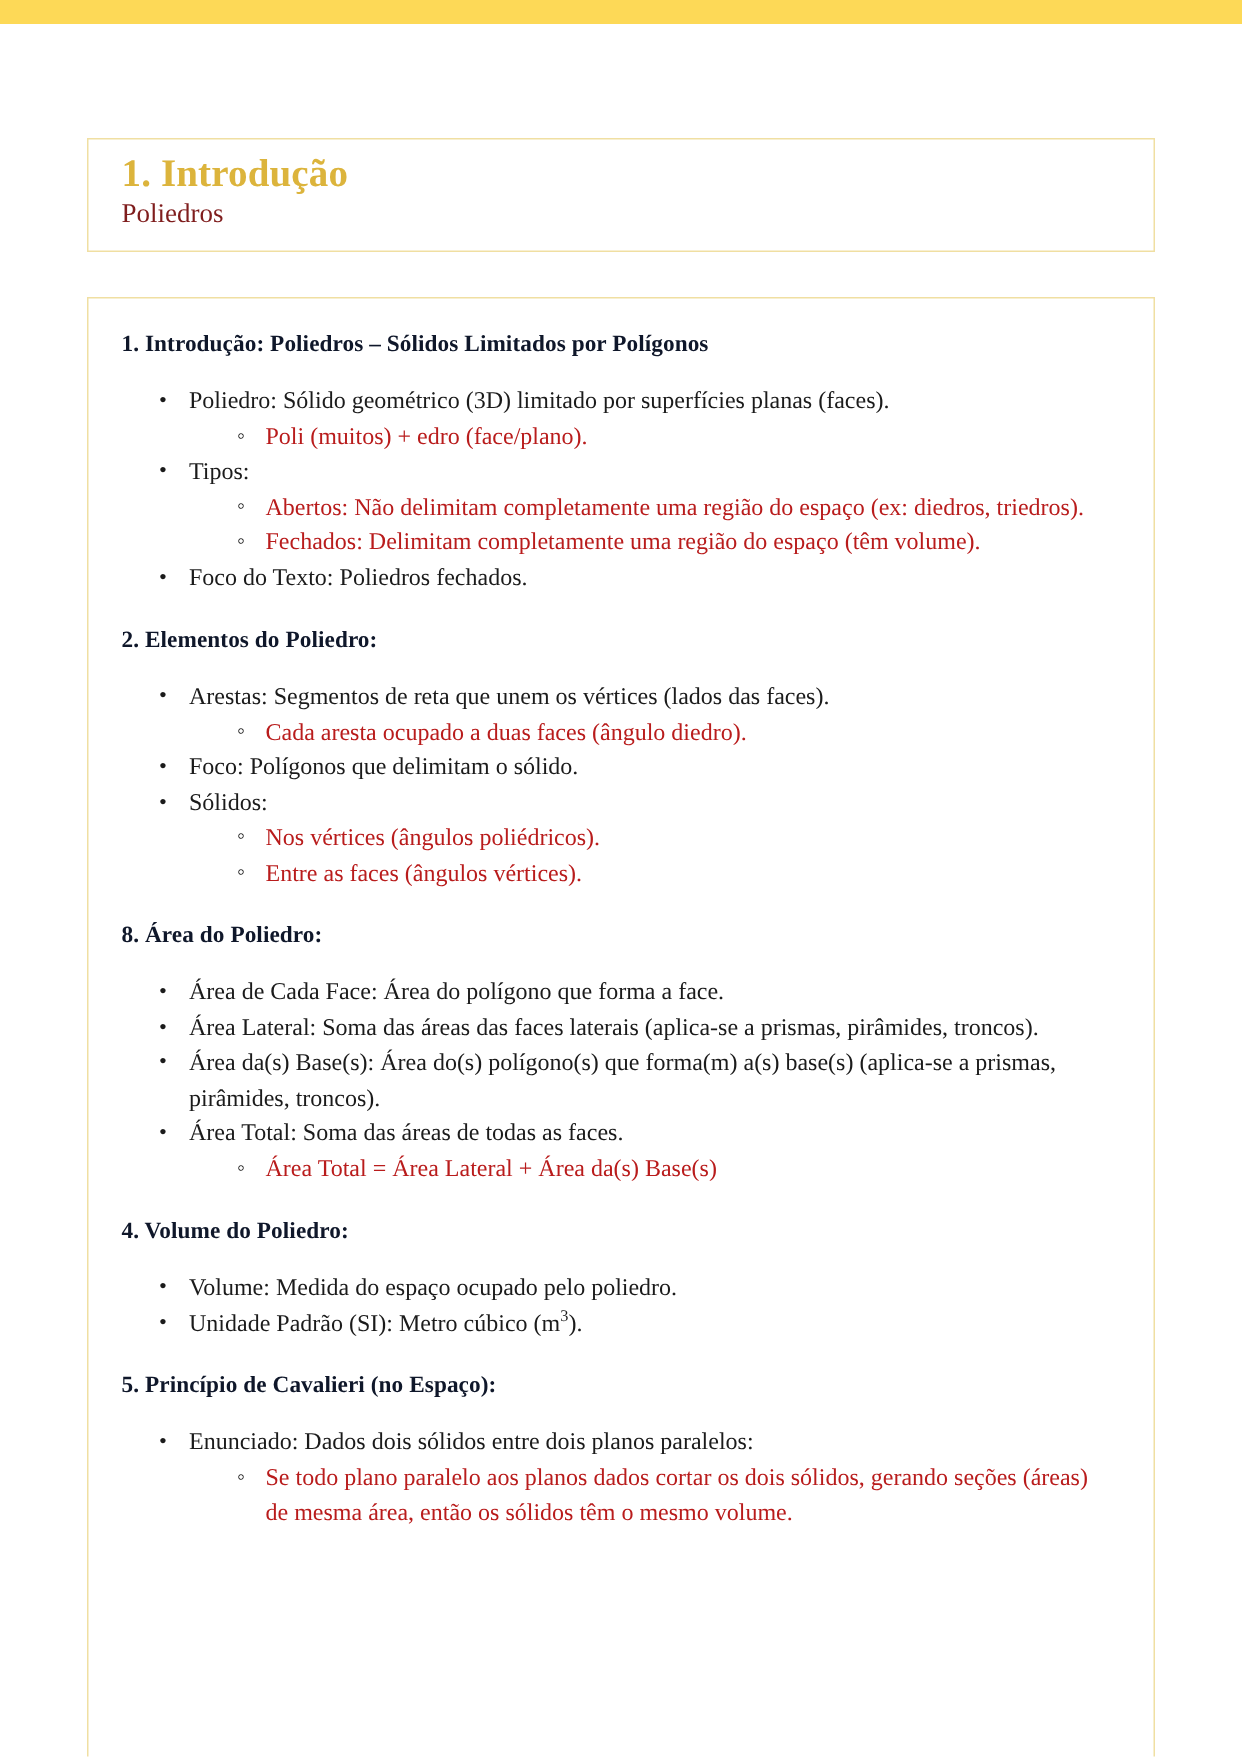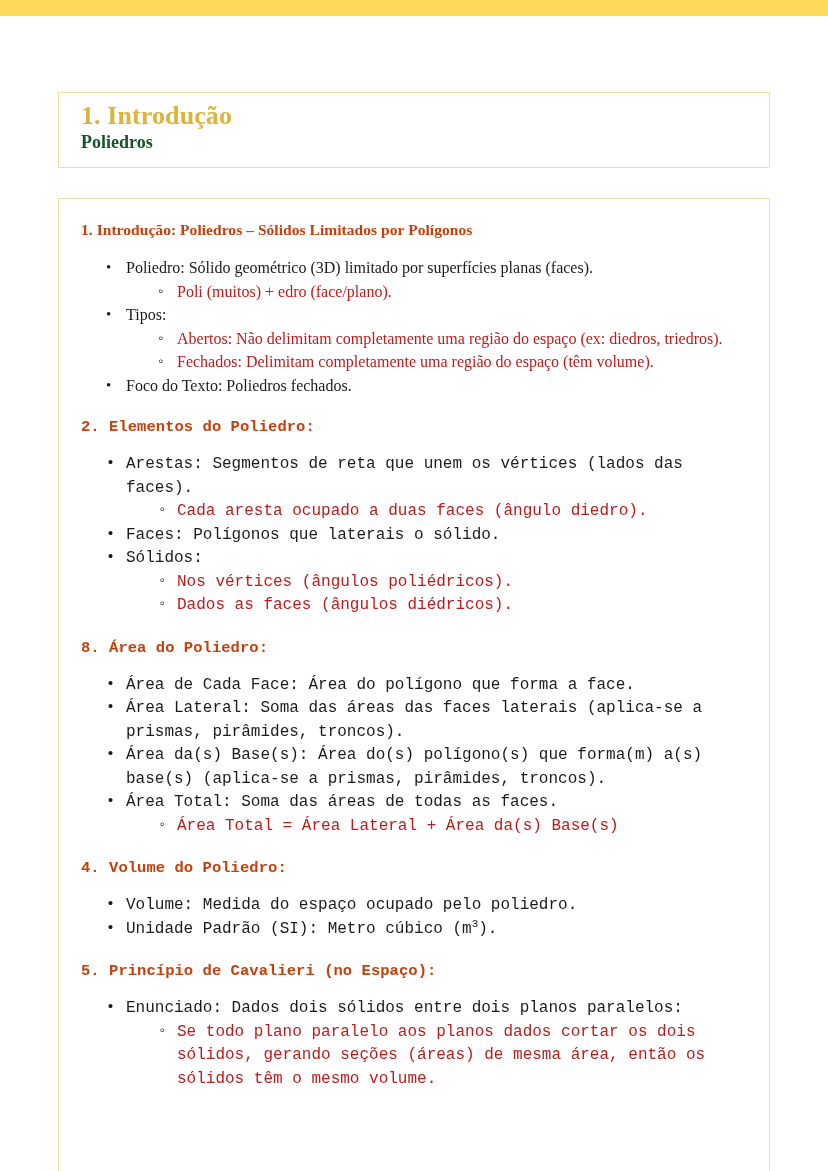--- a/index.html
+++ b/index.html
@@ -59,22 +59,22 @@
     line-height: 1.08;
     font-weight: 600;
     color: #dcb43c;
     letter-spacing: 0.1px;
     margin: 0;
   }
 
   .doc-subtitle {
     font-size: 18px;
     line-height: 1.25;
-    font-weight: 700;
-    color: #14532d;
+    font-weight: 400;
+    color: #7f1d1d;
     margin: 1px 0 0 0;
   }
 
   
   .content-card {
     position: absolute;
     left: 58px;
     top: 174px;
     width: 712px;
     height: 1010px;             
@@ -86,32 +86,31 @@
   }
 
   .content-inner {
     padding: 22px 26px 0 22px;
   }
 
   
   .section-heading {
     font-size: 15.5px;
     font-weight: bold;
-    color: #c2410c;
+    color: #0f172a;
     margin: 0;
     letter-spacing: 0.05px;
   }
 
   .section-block {
     margin-bottom: 0;
   }
 
   .section-block + .section-block {
     margin-top: 21px;
-    font-family: Liberation Mono, monospace;
   }
 
   
   ul.lvl1 {
     list-style: none;
     margin: 17px 0 0 0;
     padding: 0 0 0 25px;
   }
 
   ul.lvl1 > li {
@@ -216,30 +215,30 @@
           <ul class="lvl1">
             <li>
               <span class="li-text">Arestas: Segmentos de reta que unem os vértices (lados das faces).</span>
               <ul class="lvl2">
                 <li>
                   <span class="li-text">Cada aresta ocupado a duas faces (ângulo diedro).</span>
                 </li>
               </ul>
             </li>
             <li>
-              <span class="li-text">Faces: Polígonos que laterais o sólido.</span>
+              <span class="li-text">Foco: Polígonos que delimitam o sólido.</span>
             </li>
             <li>
               <span class="li-text">Sólidos:</span>
               <ul class="lvl2">
                 <li>
                   <span class="li-text">Nos vértices (ângulos poliédricos).</span>
                 </li>
                 <li>
-                  <span class="li-text">Dados as faces (ângulos diédricos).</span>
+                  <span class="li-text">Entre as faces (ângulos vértices).</span>
                 </li>
               </ul>
             </li>
           </ul>
         </div>
         <div class="section-block">
           <div class="section-heading">8. Área do Poliedro:</div>
           <ul class="lvl1">
             <li>
               <span class="li-text">Área de Cada Face: Área do polígono que forma a face.</span>

